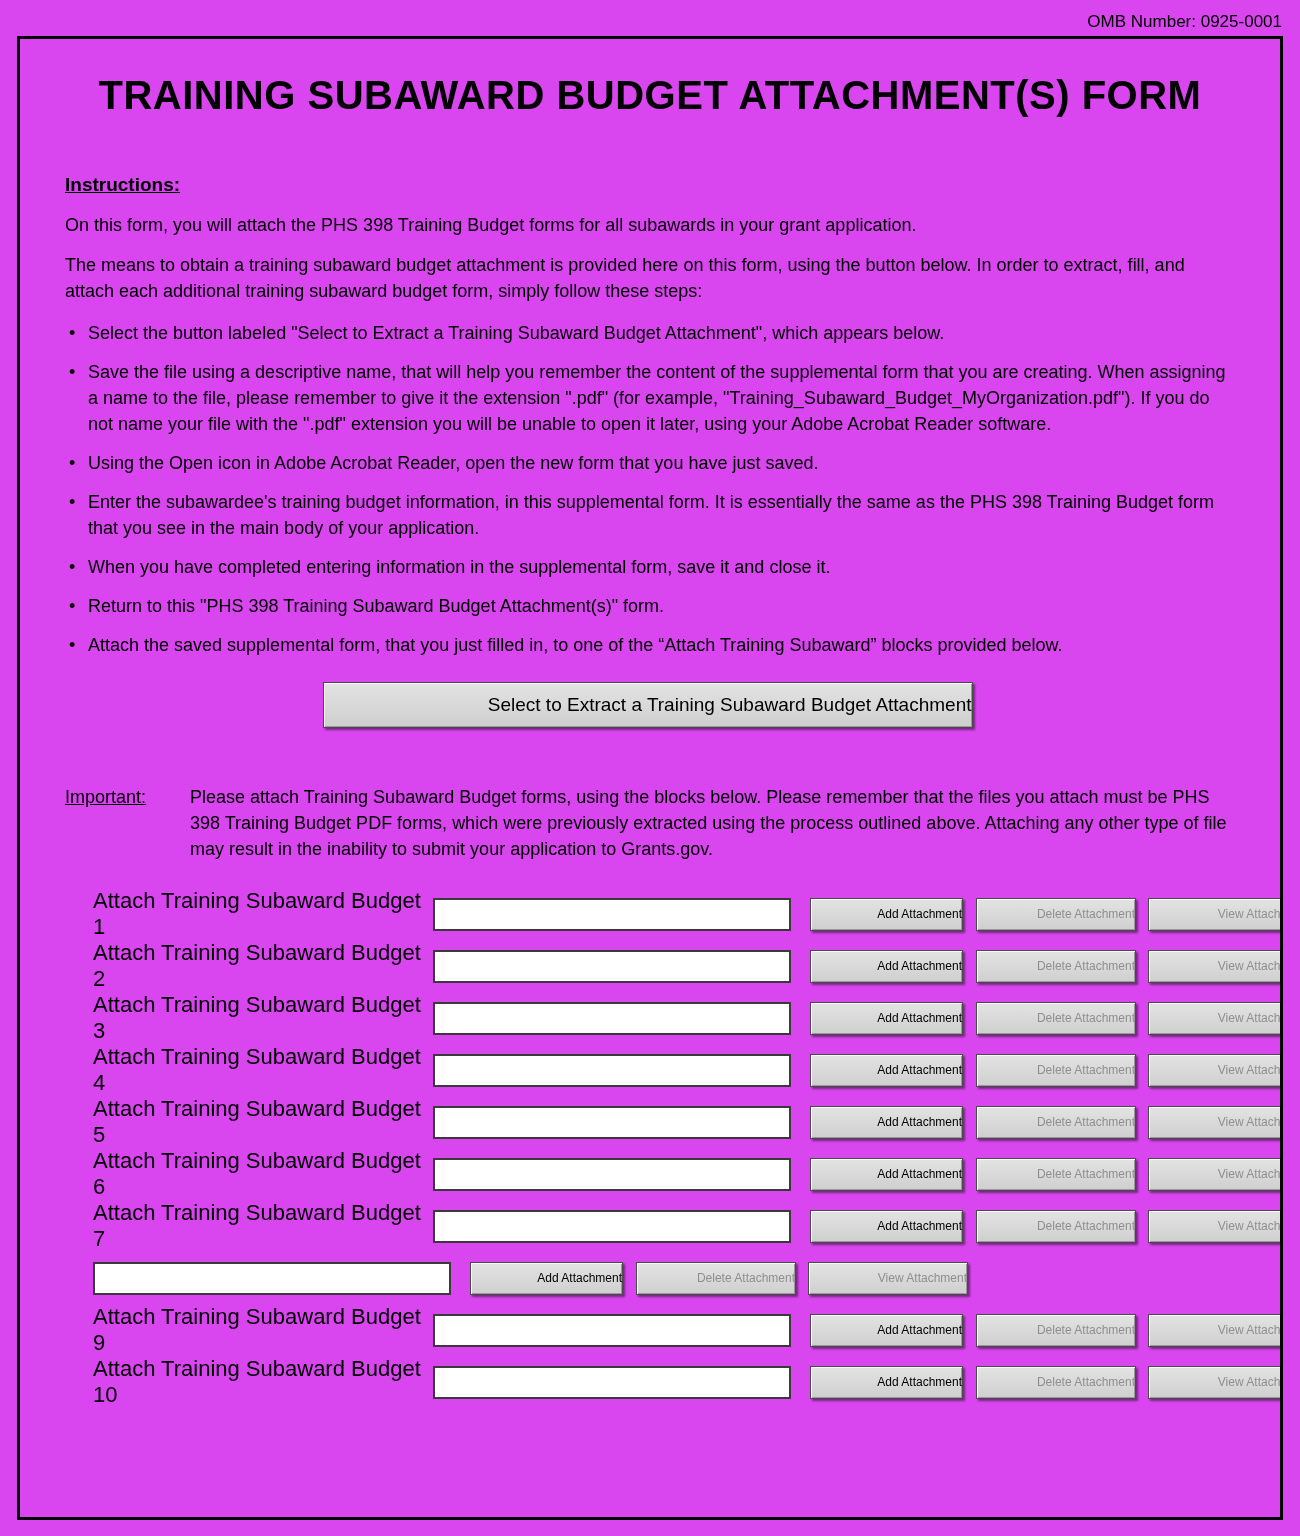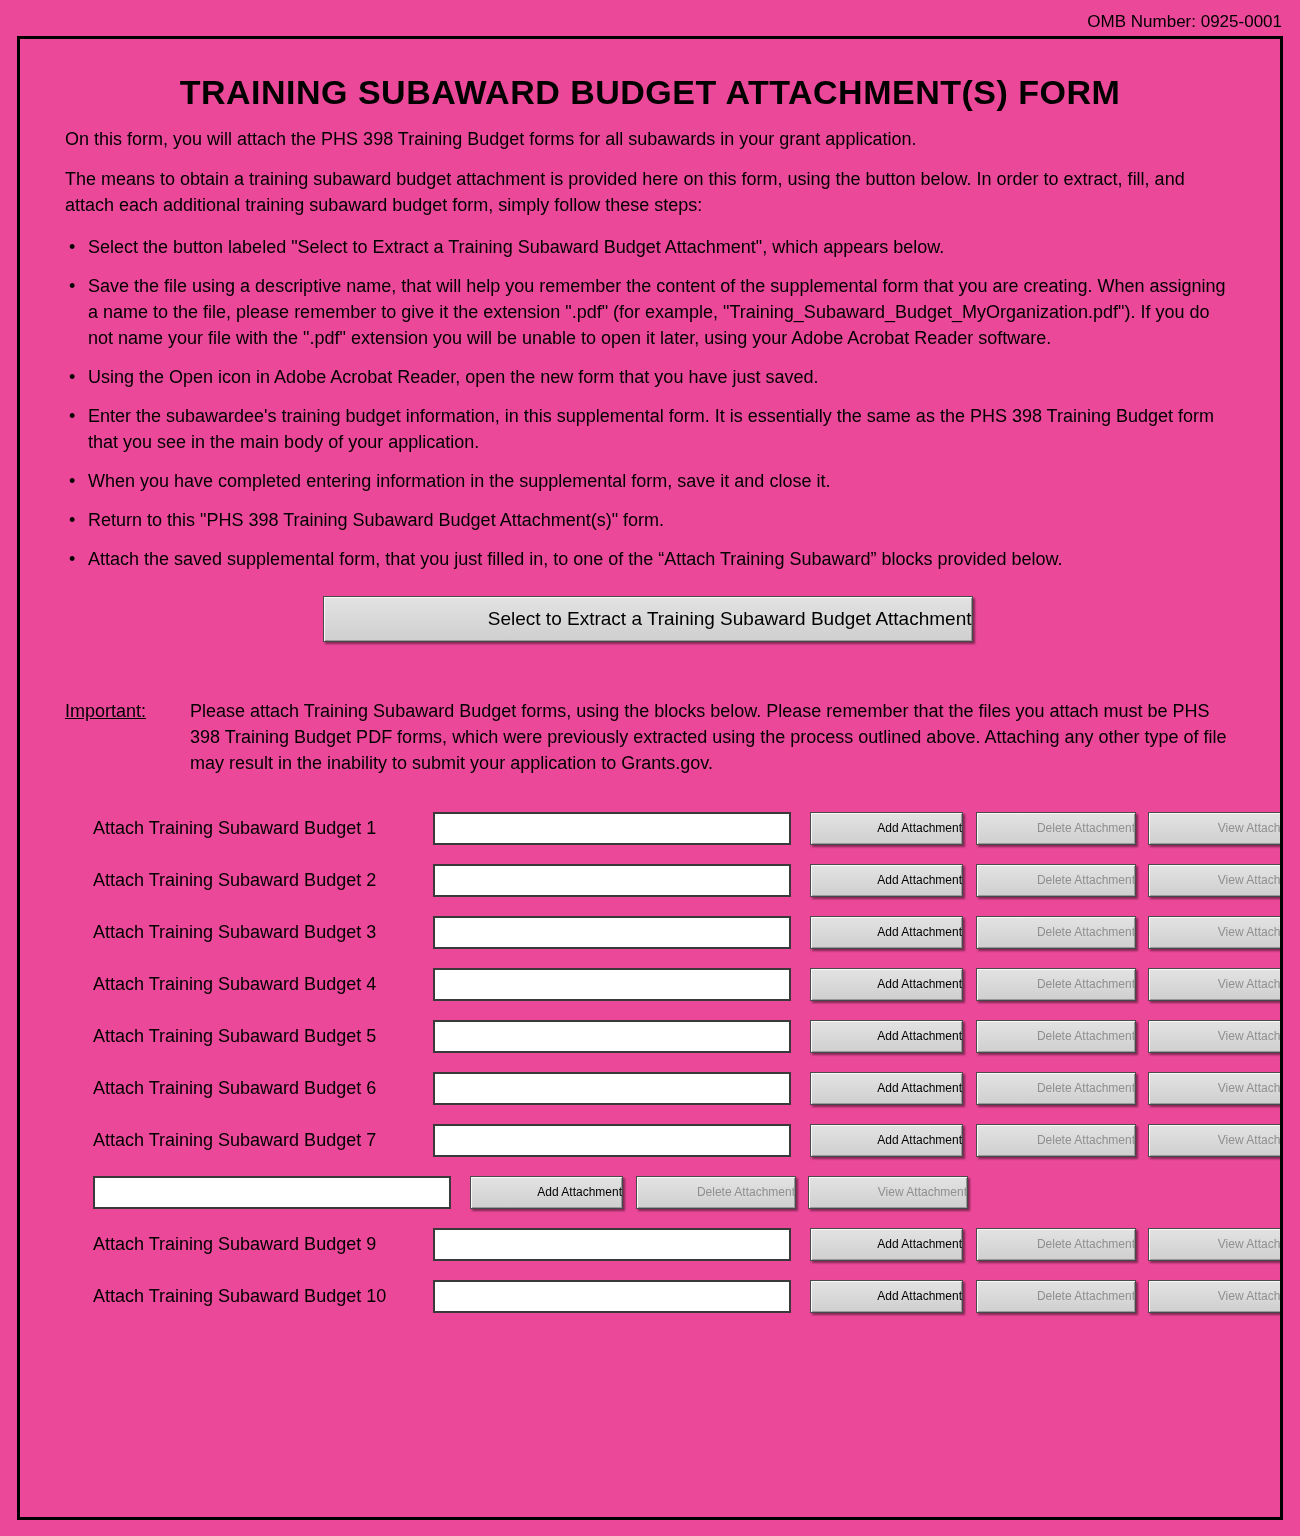--- a/index.html
+++ b/index.html
@@ -4,21 +4,21 @@
 <style>
   * { margin:0; padding:0; box-sizing:border-box; }
   html,body { background:#ffffff; }
   body { font-family:"Liberation Sans", sans-serif; color:#000; }
 
   .page {
     position:relative;
     width:1300px;
     height:1536px;
     margin:0 auto;
-    background:#ec4899;
+    background:#d946ef;
     overflow:hidden;
   }
 
   .omb {
     position:absolute;
     top:12px;
     right:18px;
     font-size:17px;
   }
 
@@ -28,21 +28,21 @@
     left:17px;
     right:17px;
     bottom:16px;
     border:3px solid #000;
     overflow:hidden;
   }
 
   .title {
     margin-top:34px;
     text-align:center;
-    font-size:34px;
+    font-size:40px;
     font-weight:bold;
     letter-spacing:0.5px;
   }
 
   .content {
     padding:0 50px 0 45px;
     font-size:18px;
     line-height:26px;
   }
 
@@ -111,21 +111,21 @@
     margin-top:26px;
     padding-left:28px;
   }
   .att-row {
     display:flex;
     align-items:center;
     height:52px;
   }
   .att-label {
     flex:0 0 340px;
-    font-size:18px;
+    font-size:22px;
   }
   .att-input {
     flex:0 0 358px;
     height:33px;
     border:2px solid #3a3a3a;
     background:#fff;
     font-family:"Liberation Sans", sans-serif;
     font-size:16px;
     padding:0 6px;
     margin-right:19px;
@@ -144,20 +144,21 @@
 <div class="page">
 
   <div class="omb">OMB Number: 0925-0001</div>
 
   <div class="frame">
 
     <div class="title">TRAINING SUBAWARD BUDGET ATTACHMENT(S) FORM</div>
 
     <div class="content">
 
+      <div class="section-heading">Instructions:</div>
 
       <div class="para">On this form, you will attach the PHS 398 Training Budget forms for all subawards in your grant application.</div>
       <div class="para">The means to obtain a training subaward budget attachment is provided here on this form, using the button below. In order to extract, fill, and attach each additional training subaward budget form, simply follow these steps:</div>
 
       <ul class="bullets" id="bullets">
           <li><span class="dot">•</span><span>Select the button labeled "Select to Extract a Training Subaward Budget Attachment", which appears below.</span></li>
           <li><span class="dot">•</span><span>Save the file using a descriptive name, that will help you remember the content of the supplemental form that you are creating. When assigning a name to the file, please remember to give it the extension ".pdf" (for example, "Training_Subaward_Budget_MyOrganization.pdf"). If you do not name your file with the ".pdf" extension you will be unable to open it later, using your Adobe Acrobat Reader software.</span></li>
           <li><span class="dot">•</span><span>Using the Open icon in Adobe Acrobat Reader, open the new form that you have just saved.</span></li>
           <li><span class="dot">•</span><span>Enter the subawardee's training budget information, in this supplemental form. It is essentially the same as the PHS 398 Training Budget form that you see in the main body of your application.</span></li>
           <li><span class="dot">•</span><span>When you have completed entering information in the supplemental form, save it and close it.</span></li>

